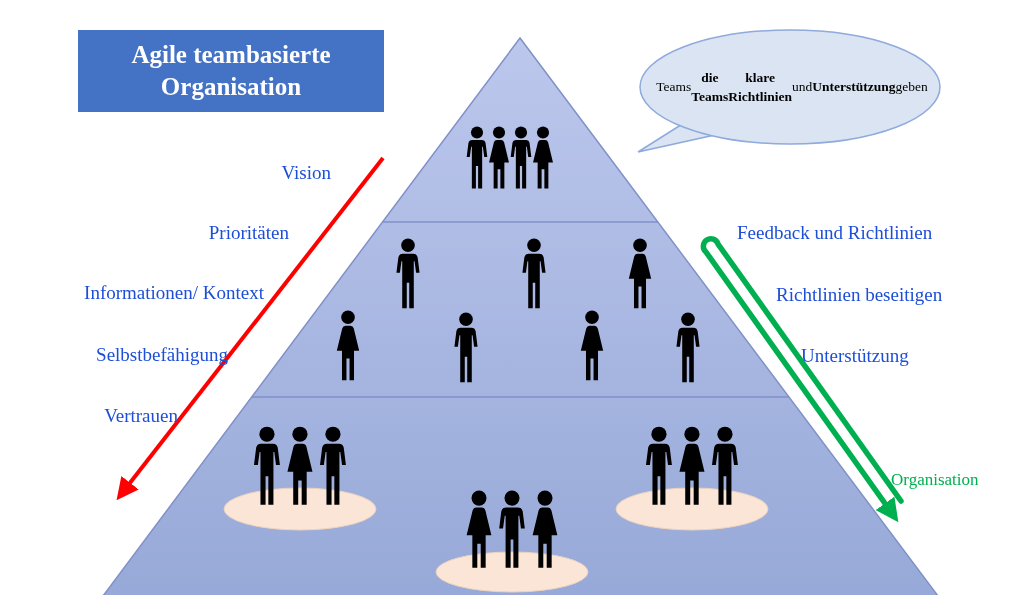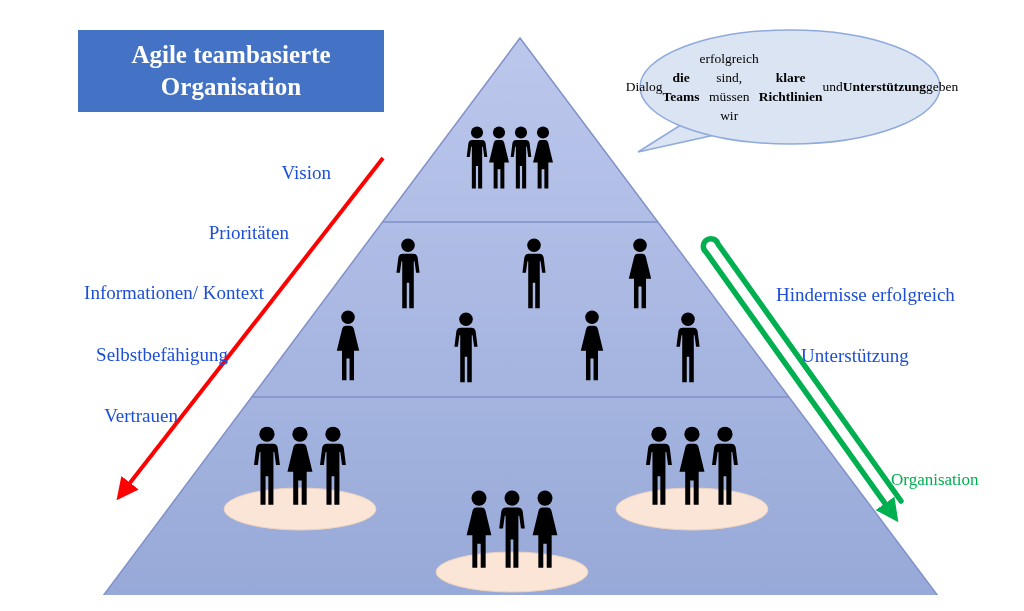--- a/index.html
+++ b/index.html
@@ -92,32 +92,32 @@
 
     <polygon class="bubble-shape" points="714,104 638,152 746,128"></polygon>
     <ellipse class="bubble-shape" cx="790" cy="87" rx="150" ry="57"></ellipse>
   </svg>
 
   <div class="title-box">
     <span>Agile teambasierte Organisation</span>
   </div>
 
   <div class="bubble-text" id="bubble-text">
-      <span>Dialog </span>
+      <span>Teams </span>
       <b>die Teams</b>
-      <span> erfolgreich sind, müssen wir </span>
       <b>klare Richtlinien</b>
       <span> und </span>
       <b>Unterstützung</b>
       <span> geben</span>
     </div>
 
   <div class="lbl" style="right:693px;top:161px">Vision</div>
   <div class="lbl" style="right:735px;top:221px">Prioritäten</div>
   <div class="lbl" style="right:796px;top:343px">Selbstbefähigung</div>
   <div class="lbl" style="right:760px;top:281px">Informationen/ Kontext</div>
   <div class="lbl" style="right:846px;top:404px">Vertrauen</div>
 
-  <div class="lbl" style="left:776px;top:283px">Hindernisse erfolgreich</div>
+  <div class="lbl" style="left:737px;top:221px">Feedback und Richtlinien</div>
+  <div class="lbl" style="left:776px;top:283px">Richtlinien beseitigen</div>
   <div class="lbl" style="left:801px;top:344px">Unterstützung</div>
   <div class="lbl green" style="left:891px;top:468px">Organisation</div>
 
 </div>
 
 </body></html>

